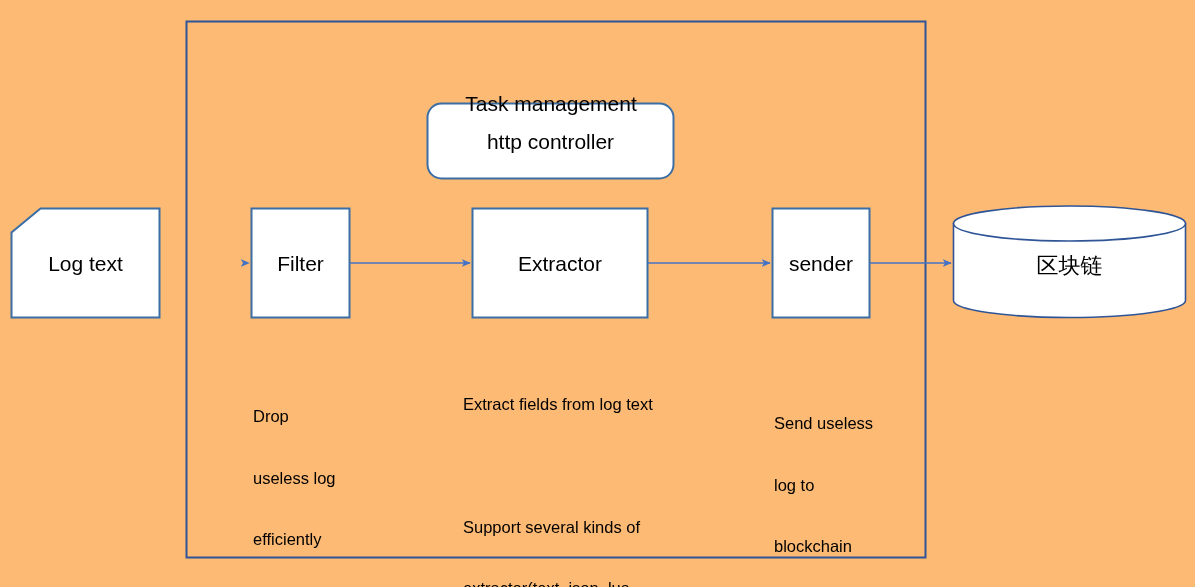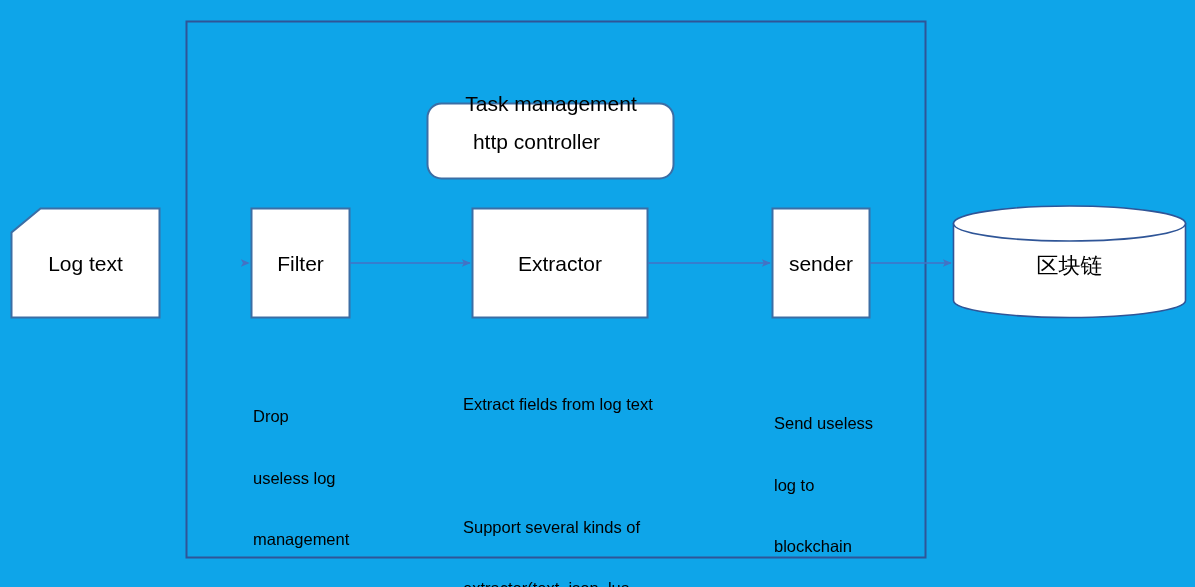--- a/index.html
+++ b/index.html
@@ -8,21 +8,21 @@
     background: #ffffff;
   }
   body {
     font-family: "Liberation Sans", sans-serif;
     color: #000000;
   }
   #canvas {
     position: relative;
     width: 1195px;
     height: 587px;
-    background: #0ea5e9;
+    background: #fdba74;
     overflow: hidden;
   }
   .svg-layer {
     position: absolute;
     left: 0;
     top: 0;
     width: 1195px;
     height: 587px;
   }
   .lbl {
@@ -107,21 +107,21 @@
   </svg>
 
   <div class="lbl title-text" style="left:351px; top:36px; width:400px;">
     <div>Task management</div>
   </div>
 
   <div class="node-wrap" style="left:11px; top:208px; width:149px; height:110px;">
     <div class="lbl node-label" style="top:55px;">Log text</div>
   </div>
 
-  <div class="node-wrap" style="left:413px; top:103px; width:247px; height:76px;">
+  <div class="node-wrap" style="left:427px; top:103px; width:247px; height:76px;">
     <div class="lbl node-label" style="top:38px;">http controller</div>
   </div>
 
   <div class="node-wrap" style="left:251px; top:208px; width:99px; height:110px;">
     <div class="lbl node-label" style="top:55px;">Filter</div>
   </div>
 
   <div class="node-wrap" style="left:472px; top:208px; width:176px; height:110px;">
     <div class="lbl node-label" style="top:55px;">Extractor</div>
   </div>
@@ -130,21 +130,21 @@
     <div class="lbl node-label" style="top:55px;">sender</div>
   </div>
 
   <div class="node-wrap" style="left:953px; top:206px; width:233px; height:112px;">
     <div class="lbl node-label cjk" style="top:60px;">区块链</div>
   </div>
 
   <div class="lbl ann" style="left:253px; top:365px;">
     <div>Drop</div>
     <div>useless log</div>
-    <div>management</div>
+    <div>efficiently</div>
   </div>
 
   <div class="lbl ann" style="left:463px; top:353px;">
     <div>Extract fields from log text</div>
     <div style="height:20px;">&nbsp;</div>
     <div>Support several kinds of</div>
     <div><span>extractor(text, json, </span><span class="misspell">lua</span><span>,</span></div>
     
   </div>
 

